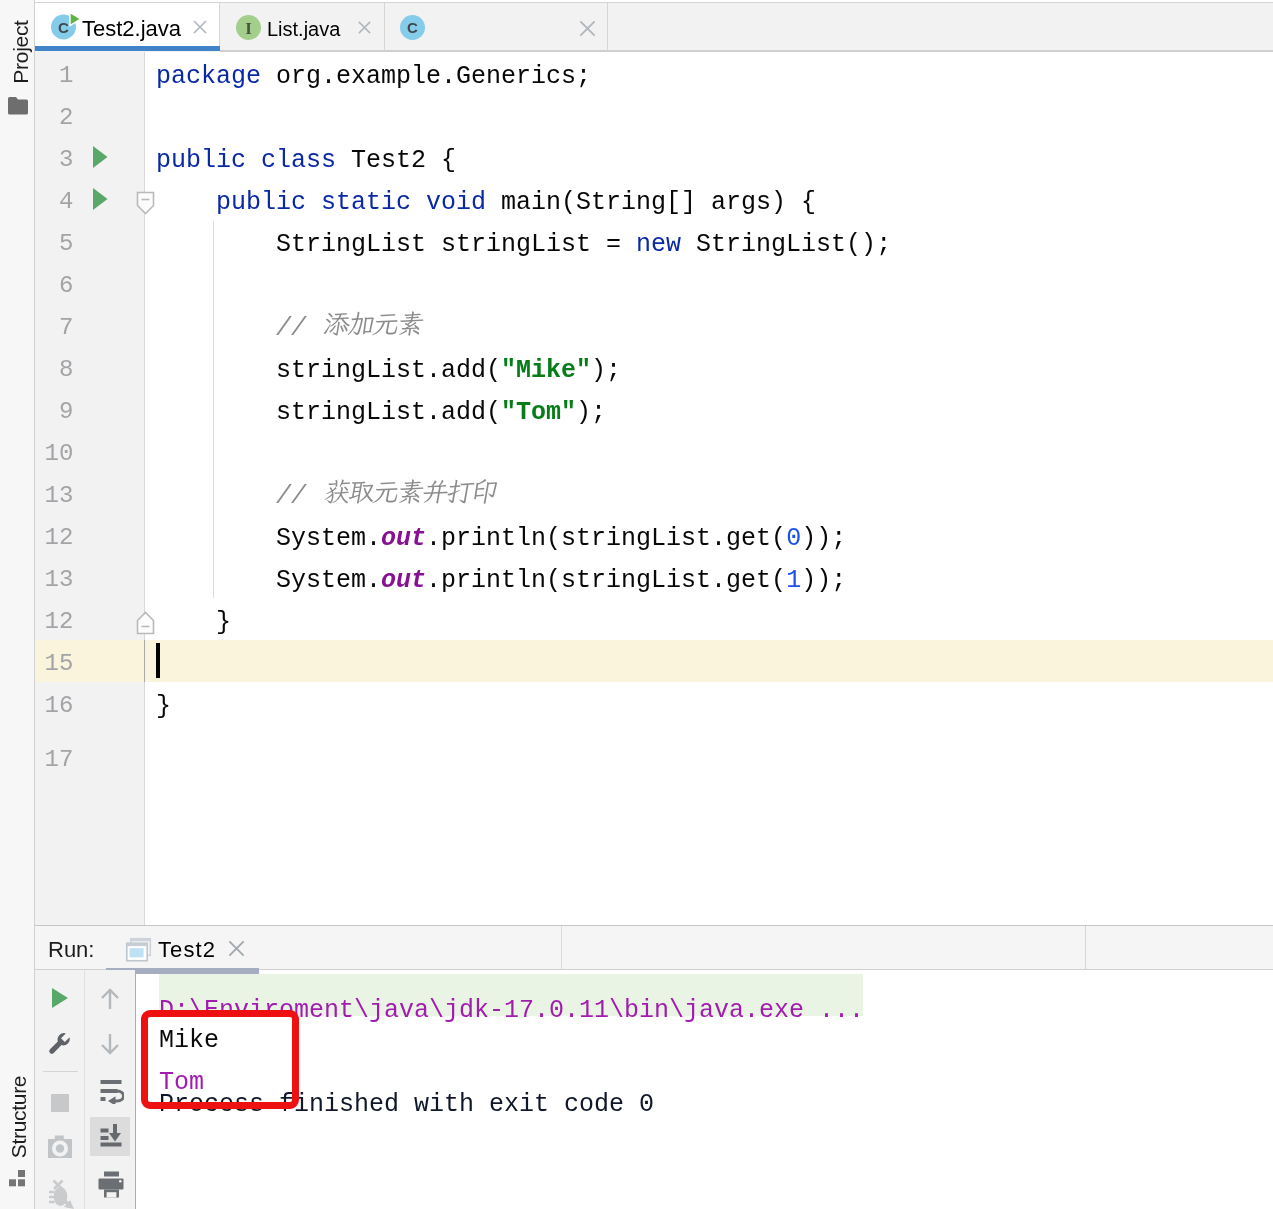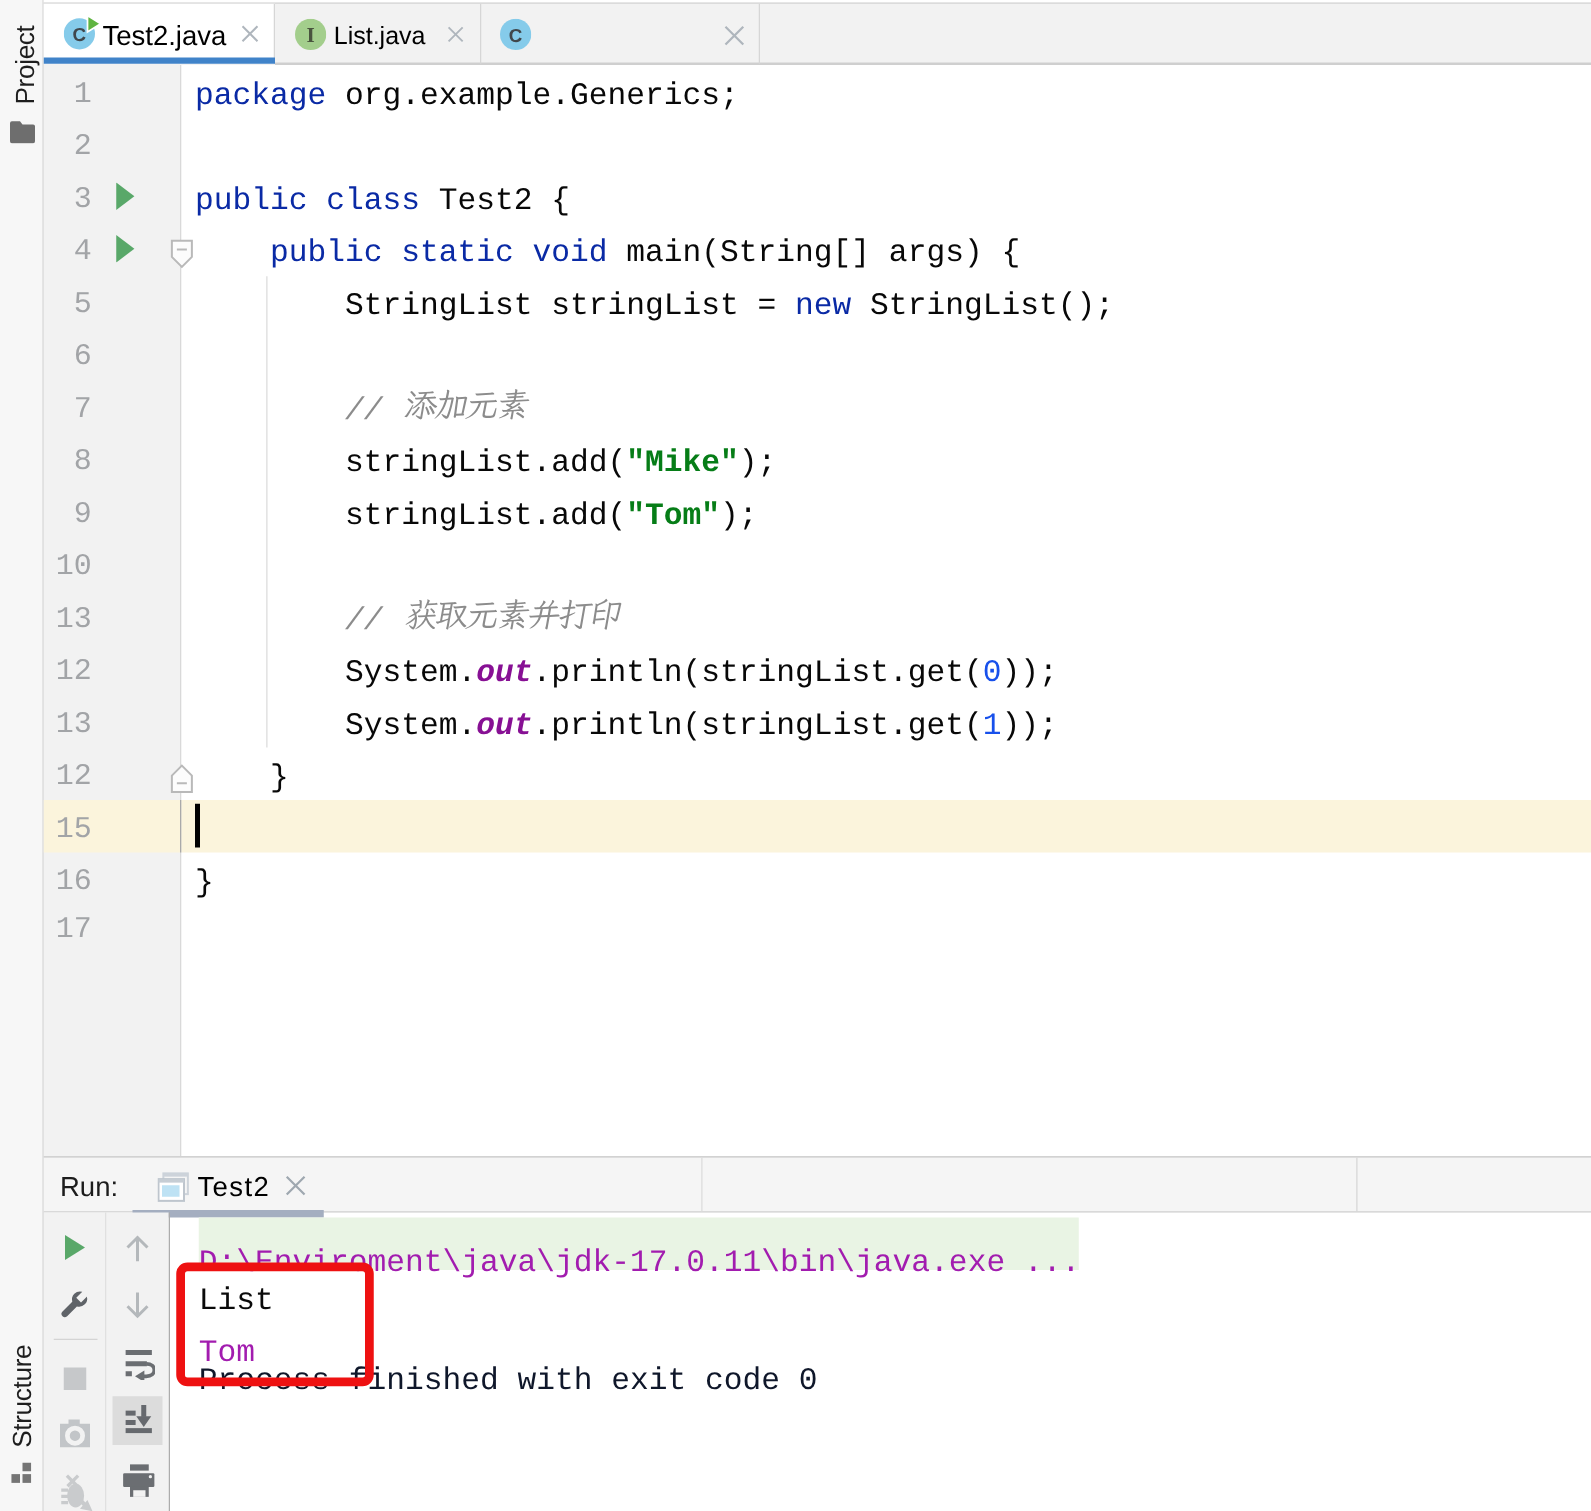--- a/index.html
+++ b/index.html
@@ -90,21 +90,21 @@
 <div class="lno" style="top:304px">7</div>
 <div class="lno" style="top:346px">8</div>
 <div class="lno" style="top:388px">9</div>
 <div class="lno" style="top:430px">10</div>
 <div class="lno" style="top:472px">13</div>
 <div class="lno" style="top:514px">12</div>
 <div class="lno" style="top:556px">13</div>
 <div class="lno" style="top:598px">12</div>
 <div class="lno" style="top:640px">15</div>
 <div class="lno" style="top:682px">16</div>
-<div class="lno" style="top:720px">17</div>
+<div class="lno" style="top:736px">17</div>
 
 <svg class="abs" style="left:92px;top:146px" width="16" height="22" viewBox="0 0 16 22">
       <path d="M1 0 L15.5 11 L1 22 Z" fill="#59A869"></path>
     </svg>
 <svg class="abs" style="left:92px;top:188px" width="16" height="22" viewBox="0 0 16 22">
       <path d="M1 0 L15.5 11 L1 22 Z" fill="#59A869"></path>
     </svg>
 
 <svg class="abs" style="left:136px;top:191px" width="19" height="24" viewBox="0 0 19 24">
   <path d="M1.5 1.5 h16 v13 l-8 8 l-8 -8 z" fill="#FCFCFC" stroke="#B9B9B9" stroke-width="1.6"></path>
@@ -233,19 +233,19 @@
         <rect x="0.5" y="7.5" width="25" height="11" rx="1"></rect>
         <rect x="6" y="18.5" width="15" height="8"></rect>
       </g>
       <rect x="8.6" y="21.2" width="9.8" height="5.3" fill="#F2F2F2"></rect>
       <circle cx="22.3" cy="10.3" r="1.3" fill="#F2F2F2"></circle>
     </svg>
 
 <div class="abs" style="left:159px;top:974px;width:704px;height:42px;background:#E9F4E4"></div>
 <div class="mono">
 <div class="conline" style="top:986px;color:#a21caf">D:\Enviroment\java\jdk-17.0.11\bin\java.exe ...</div>
-<div class="conline" style="top:1016px;color:#0A0A0A">List</div>
+<div class="conline" style="top:1016px;color:#0A0A0A">Mike</div>
 <div class="conline" style="top:1058px;color:#a21caf">Tom</div>
 <div class="conline" style="top:1080px;color:#0f172a">Process finished with exit code 0</div>
 </div>
 
 <div class="abs" style="left:141px;top:1010px;width:158px;height:99px;border:7px solid #EE1111;border-radius:9px"></div>
 
 </div>
 </body></html>

